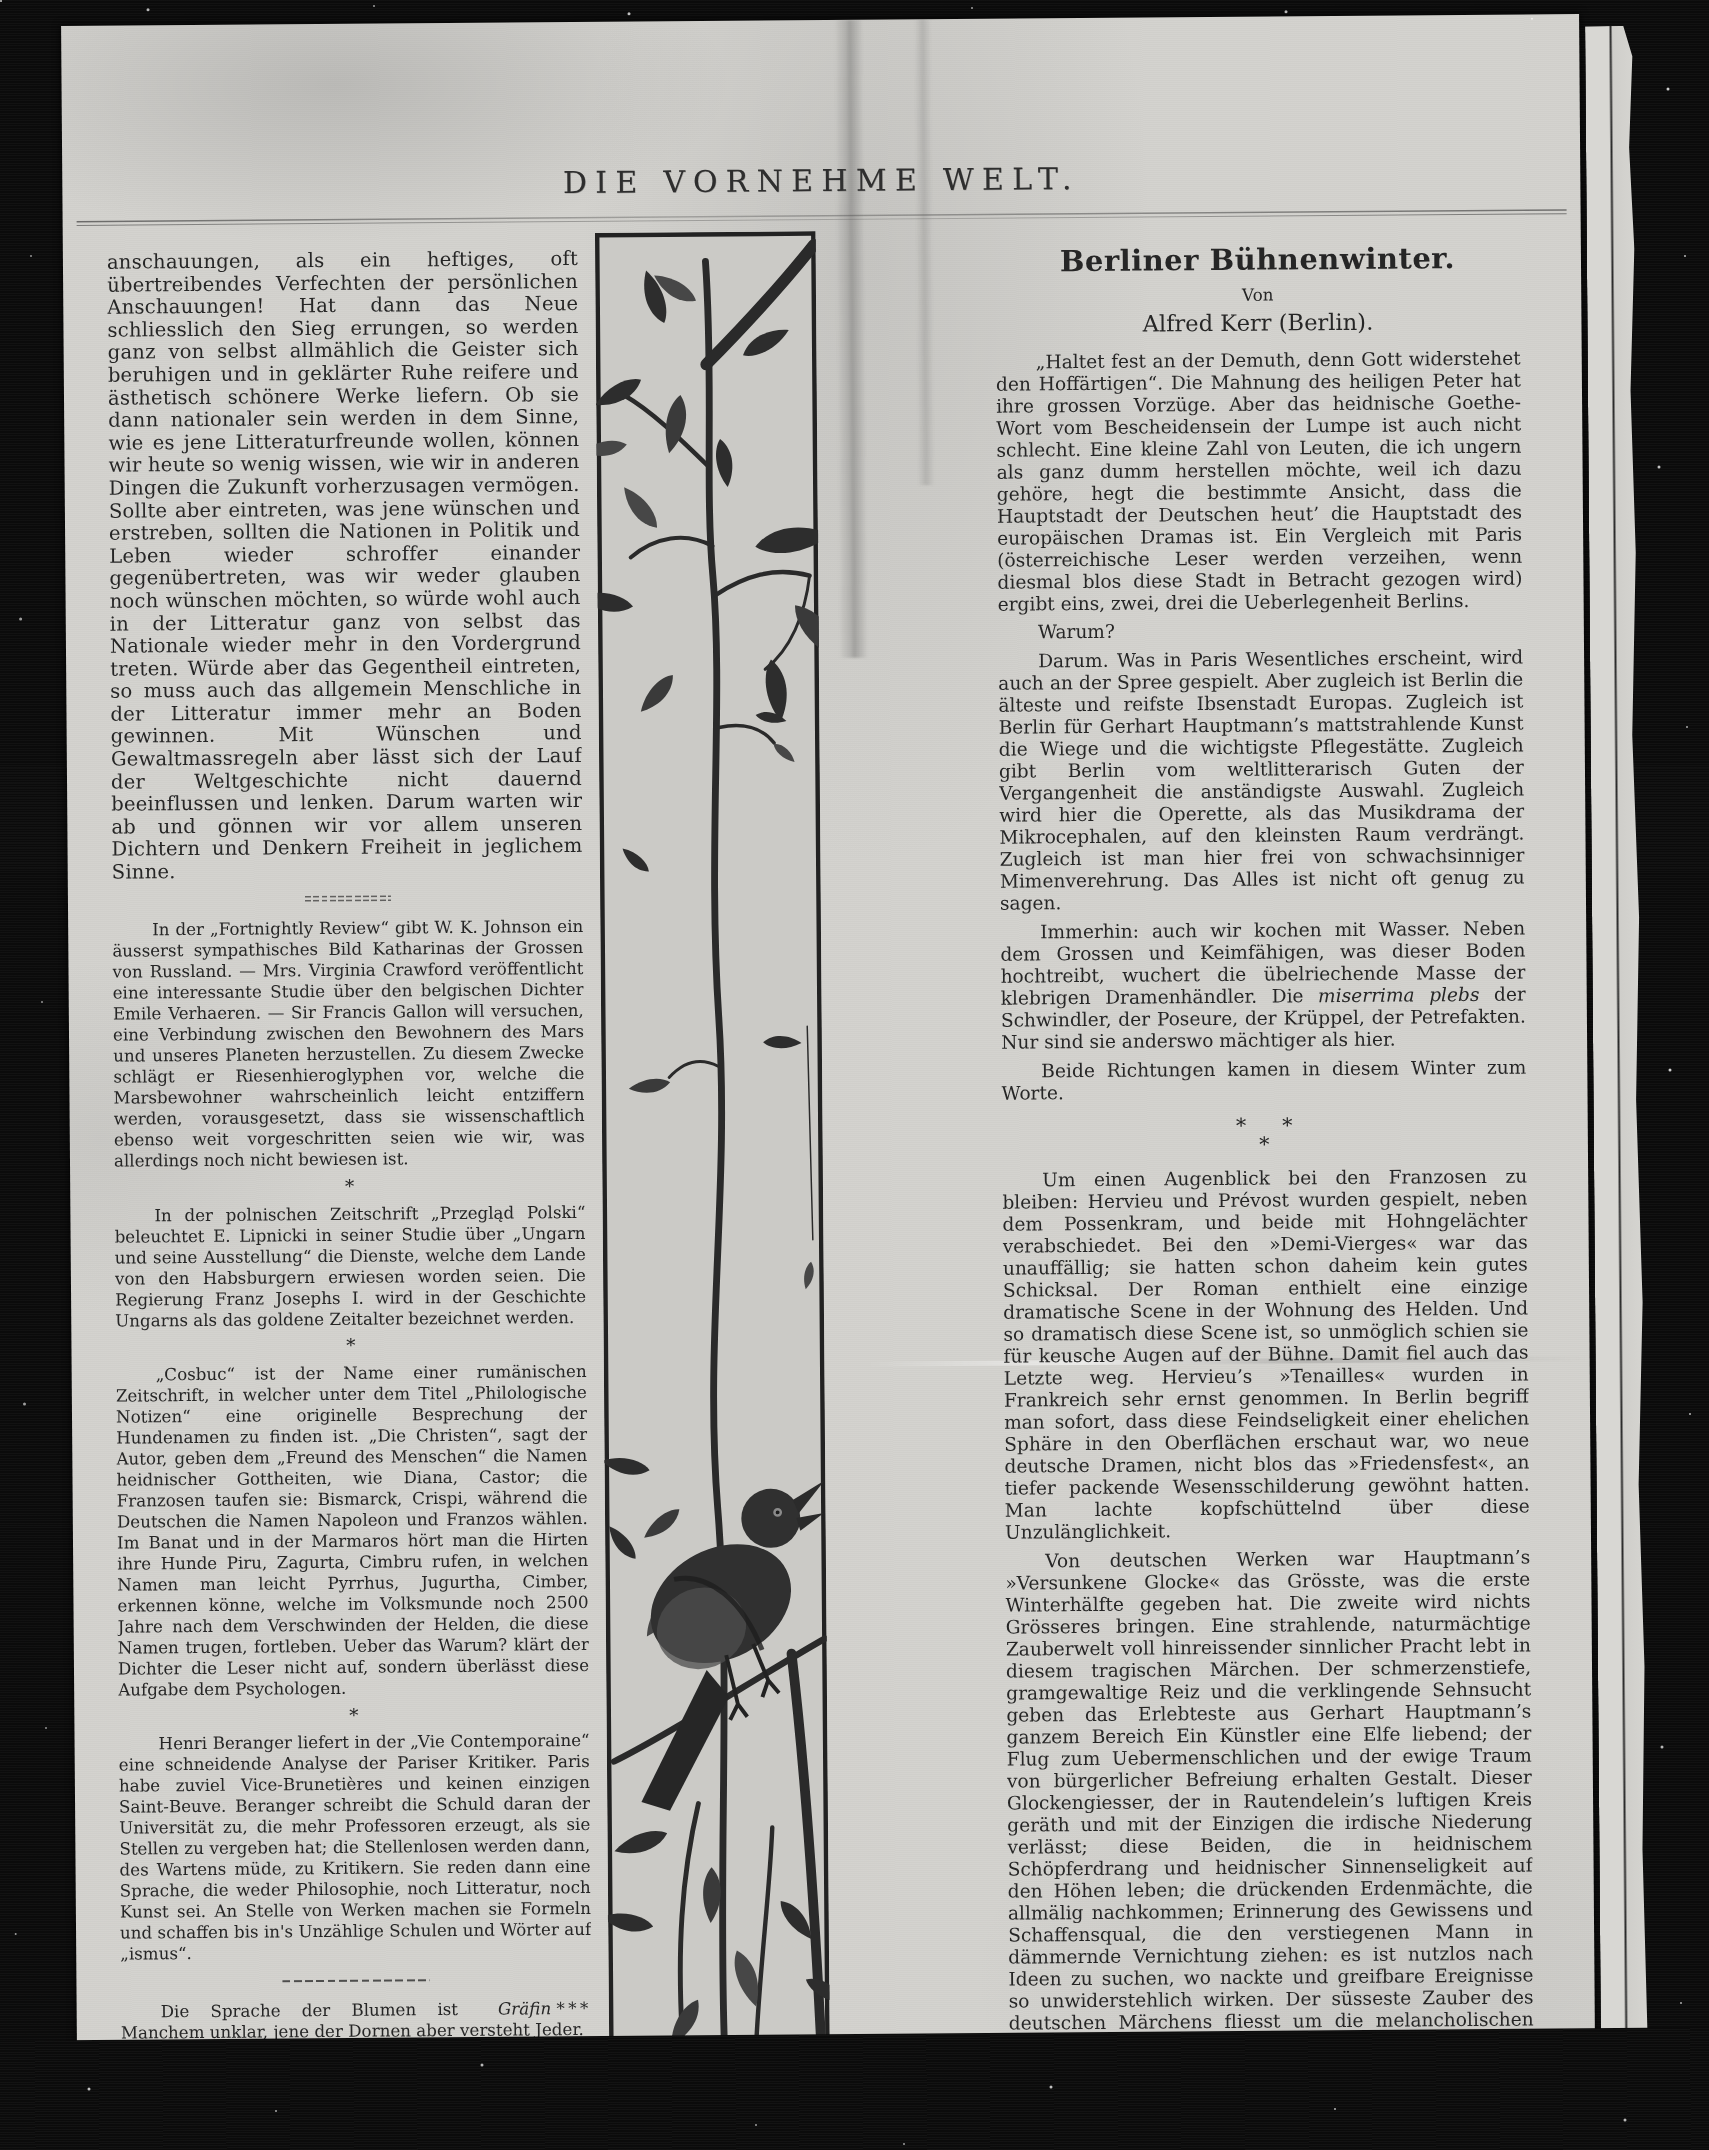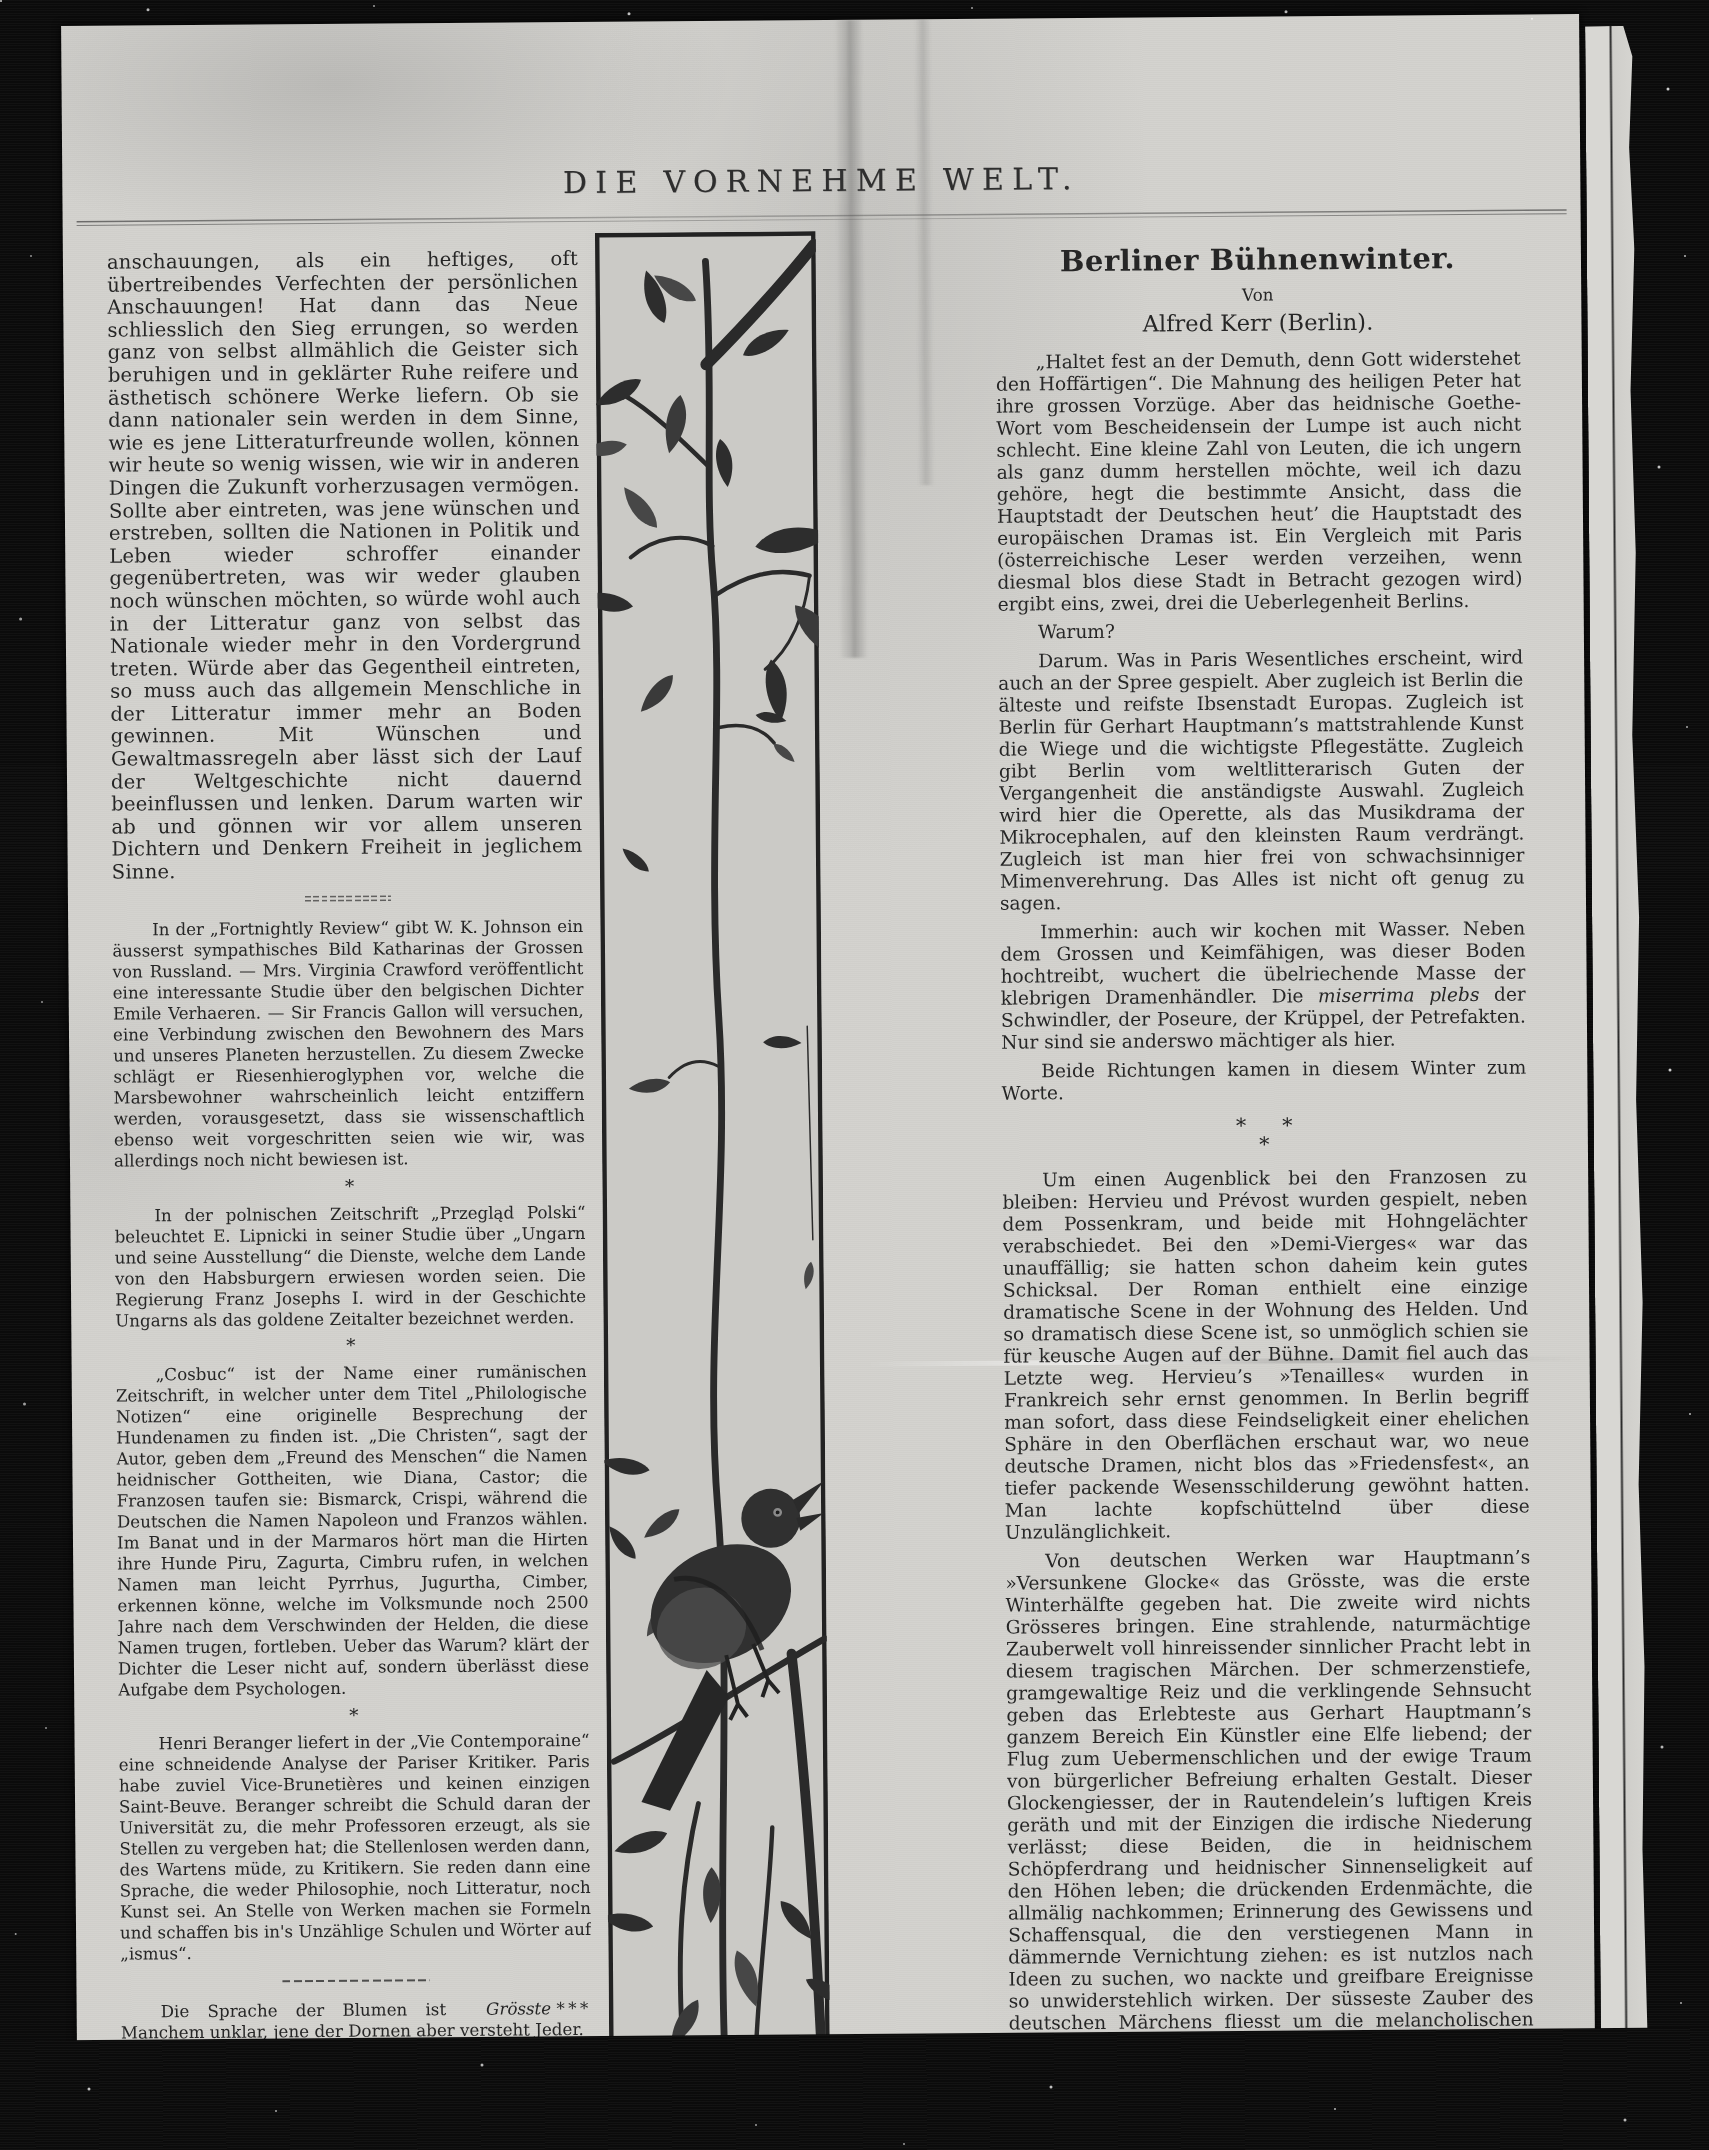--- a/index.html
+++ b/index.html
@@ -118,21 +118,21 @@
     <div class="short-double-rule"></div>
     <p class="small indent">In der „Fortnightly Review“ gibt W. K. Johnson ein äusserst sympathisches Bild Katharinas der Grossen von Russland. — Mrs. Virginia Crawford veröffentlicht eine interessante Studie über den belgischen Dichter Emile Verhaeren. — Sir Francis Gallon will versuchen, eine Verbindung zwischen den Bewohnern des Mars und unseres Planeten herzustellen. Zu diesem Zwecke schlägt er Riesenhieroglyphen vor, welche die Marsbewohner wahrscheinlich leicht entziffern werden, vorausgesetzt, dass sie wissenschaftlich ebenso weit vorgeschritten seien wie wir, was allerdings noch nicht bewiesen ist.</p>
     <div class="star-divider"><span>*</span></div>
     <p class="small indent">In der polnischen Zeitschrift „Przegląd Polski“ beleuchtet E. Lipnicki in seiner Studie über „Ungarn und seine Ausstellung“ die Dienste, welche dem Lande von den Habsburgern erwiesen worden seien. Die Regierung Franz Josephs I. wird in der Geschichte Ungarns als das goldene Zeitalter bezeichnet werden.</p>
     <div class="star-divider"><span>*</span></div>
     <p class="small indent">„Cosbuc“ ist der Name einer rumänischen Zeitschrift, in welcher unter dem Titel „Philologische Notizen“ eine originelle Besprechung der Hundenamen zu finden ist. „Die Christen“, sagt der Autor, geben dem „Freund des Menschen“ die Namen heidnischer Gottheiten, wie Diana, Castor; die Franzosen taufen sie: Bismarck, Crispi, während die Deutschen die Namen Napoleon und Franzos wählen. Im Banat und in der Marmaros hört man die Hirten ihre Hunde Piru, Zagurta, Cimbru rufen, in welchen Namen man leicht Pyrrhus, Jugurtha, Cimber, erkennen könne, welche im Volksmunde noch 2500 Jahre nach dem Verschwinden der Helden, die diese Namen trugen, fortleben. Ueber das Warum? klärt der Dichter die Leser nicht auf, sondern überlässt diese Aufgabe dem Psychologen.</p>
     <div class="star-divider"><span>*</span></div>
     <p class="small indent">Henri Beranger liefert in der „Vie Contemporaine“ eine schneidende Analyse der Pariser Kritiker. Paris habe zuviel Vice-Brunetières und keinen einzigen Saint-Beuve. Beranger schreibt die Schuld daran der Universität zu, die mehr Professoren erzeugt, als sie Stellen zu vergeben hat; die Stellenlosen werden dann, des Wartens müde, zu Kritikern. Sie reden dann eine Sprache, die weder Philosophie, noch Litteratur, noch Kunst sei. An Stelle von Werken machen sie Formeln und schaffen bis in's Unzählige Schulen und Wörter auf „ismus“.</p>
     <div class="dash-rule"></div>
     <p class="small indent">
-      <span class="sig"><span>Grösste</span>&nbsp;<span class="stars">***</span></span>
+      <span class="sig"><span>Gräfin</span>&nbsp;<span class="stars">***</span></span>
       <span>Die Sprache der Blumen ist Manchem unklar, jene der Dornen aber versteht Jeder.</span>
     </p>
 
   </div>
 
   <svg class="illus" viewBox="0 0 450 3690" preserveAspectRatio="none">
     <defs>
       <path id="lf" d="M0 0 C 16 -8 30 -34 26 -66 C 6 -52 -10 -26 0 0 Z"></path>
     </defs>
     <rect x="5" y="5" width="440" height="3680" fill="#cbcac6" stroke="#222222" stroke-width="9"></rect>

